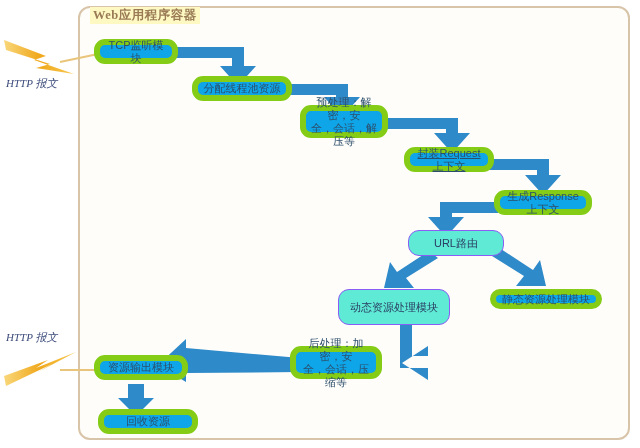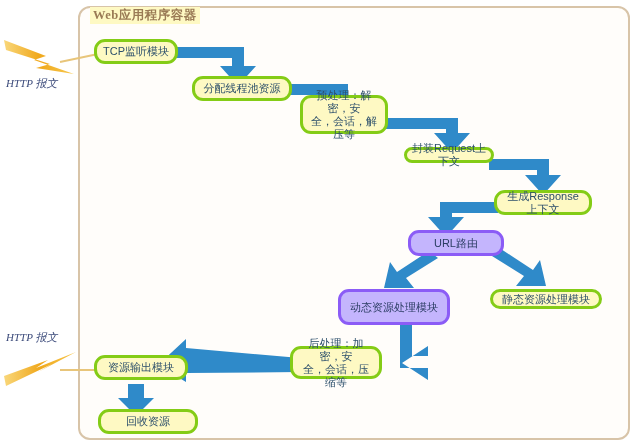--- a/index.html
+++ b/index.html
@@ -36,32 +36,32 @@
 
   
   .node{
     position:absolute;
     box-sizing:border-box;
     display:flex;
     align-items:center;
     justify-content:center;
     text-align:center;
     border-radius:11px;
-    border:3px solid #84cc16;
-    background:#fef9c3;
+    border:6px solid #84cc16;
+    background:#0ea5e9;
     color:#2c4f6b;
     font-family:"Liberation Sans", sans-serif;
     font-size:11px;
     line-height:13px;
     padding:2px 5px;
     white-space:pre-line;
   }
   .node.filled{
-    background:#c4b5fd;
-    border:3px solid #8b5cf6;
+    background:#5eead4;
+    border:1px solid #8b5cf6;
     color:#2b3d63;
   }
 
   
   svg.flow{
     position:absolute;left:0;top:0;
     width:640px;height:448px;
     pointer-events:none;
   }
 
@@ -144,24 +144,24 @@
     </g>
   </svg>
 
   <div class="http-label" style="left:6px;  top:76px;">HTTP 报文</div>
   <div class="http-label" style="left:6px;  top:330px;">HTTP 报文</div>
 
   <div class="node" style="left:94px; top:39px; width:84px; height:25px;">TCP监听模块</div>
 
   <div class="node" style="left:192px; top:76px; width:100px; height:25px;border-radius:11px;">分配线程池资源</div>
 
-  <div class="node" style="left:300px; top:95px; width:88px; height:39px;">预处理：解密，安
+  <div class="node" style="left:300px; top:105px; width:88px; height:33px;">预处理：解密，安
 全，会话，解压等</div>
 
-  <div class="node" style="left:404px; top:147px; width:90px; height:16px;">封装Request上下文</div>
+  <div class="node" style="left:404px; top:147px; width:90px; height:25px;text-decoration:underline;">封装Request上下文</div>
 
   <div class="node" style="left:494px; top:190px; width:98px; height:25px;">生成Response上下文</div>
 
   <div class="node filled" style="left:408px; top:230px; width:96px; height:26px;">URL路由</div>
 
   <div class="node filled" style="left:338px; top:289px; width:112px; height:36px;">动态资源处理模块</div>
 
   <div class="node" style="left:490px; top:289px; width:112px; height:20px;">静态资源处理模块</div>
 
   <div class="node" style="left:290px; top:346px; width:92px; height:33px;">后处理：加密，安

